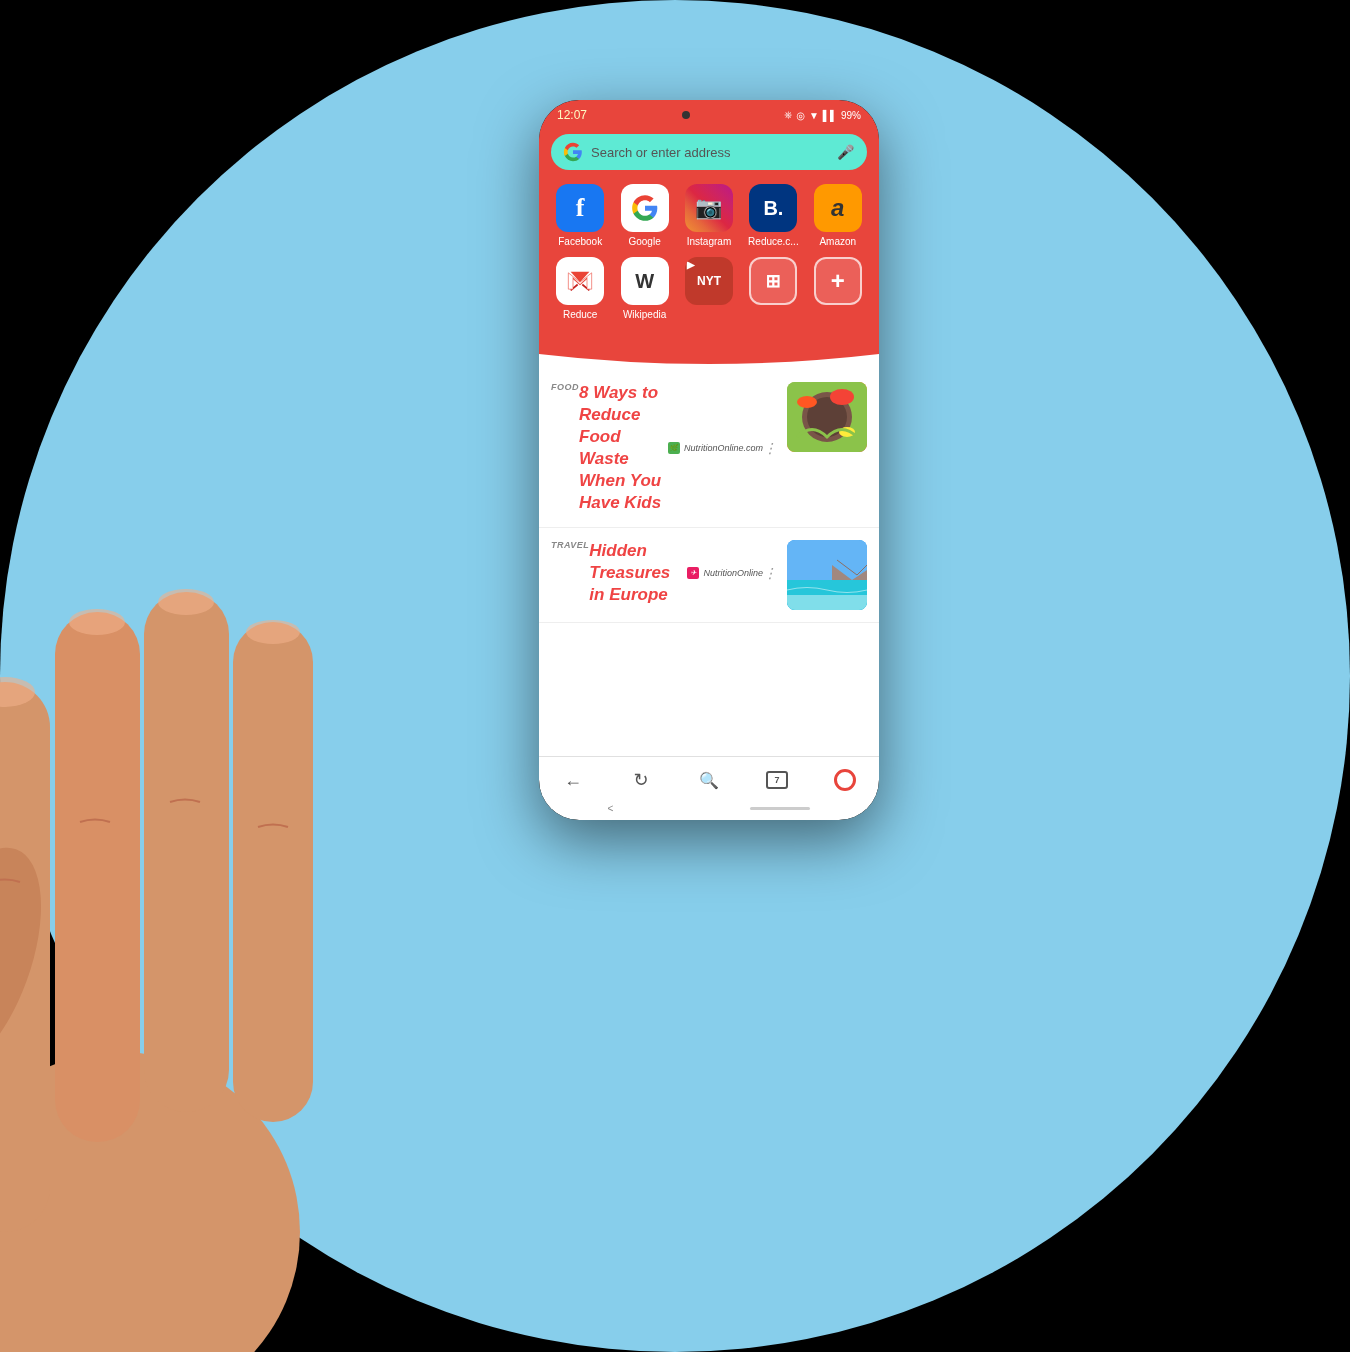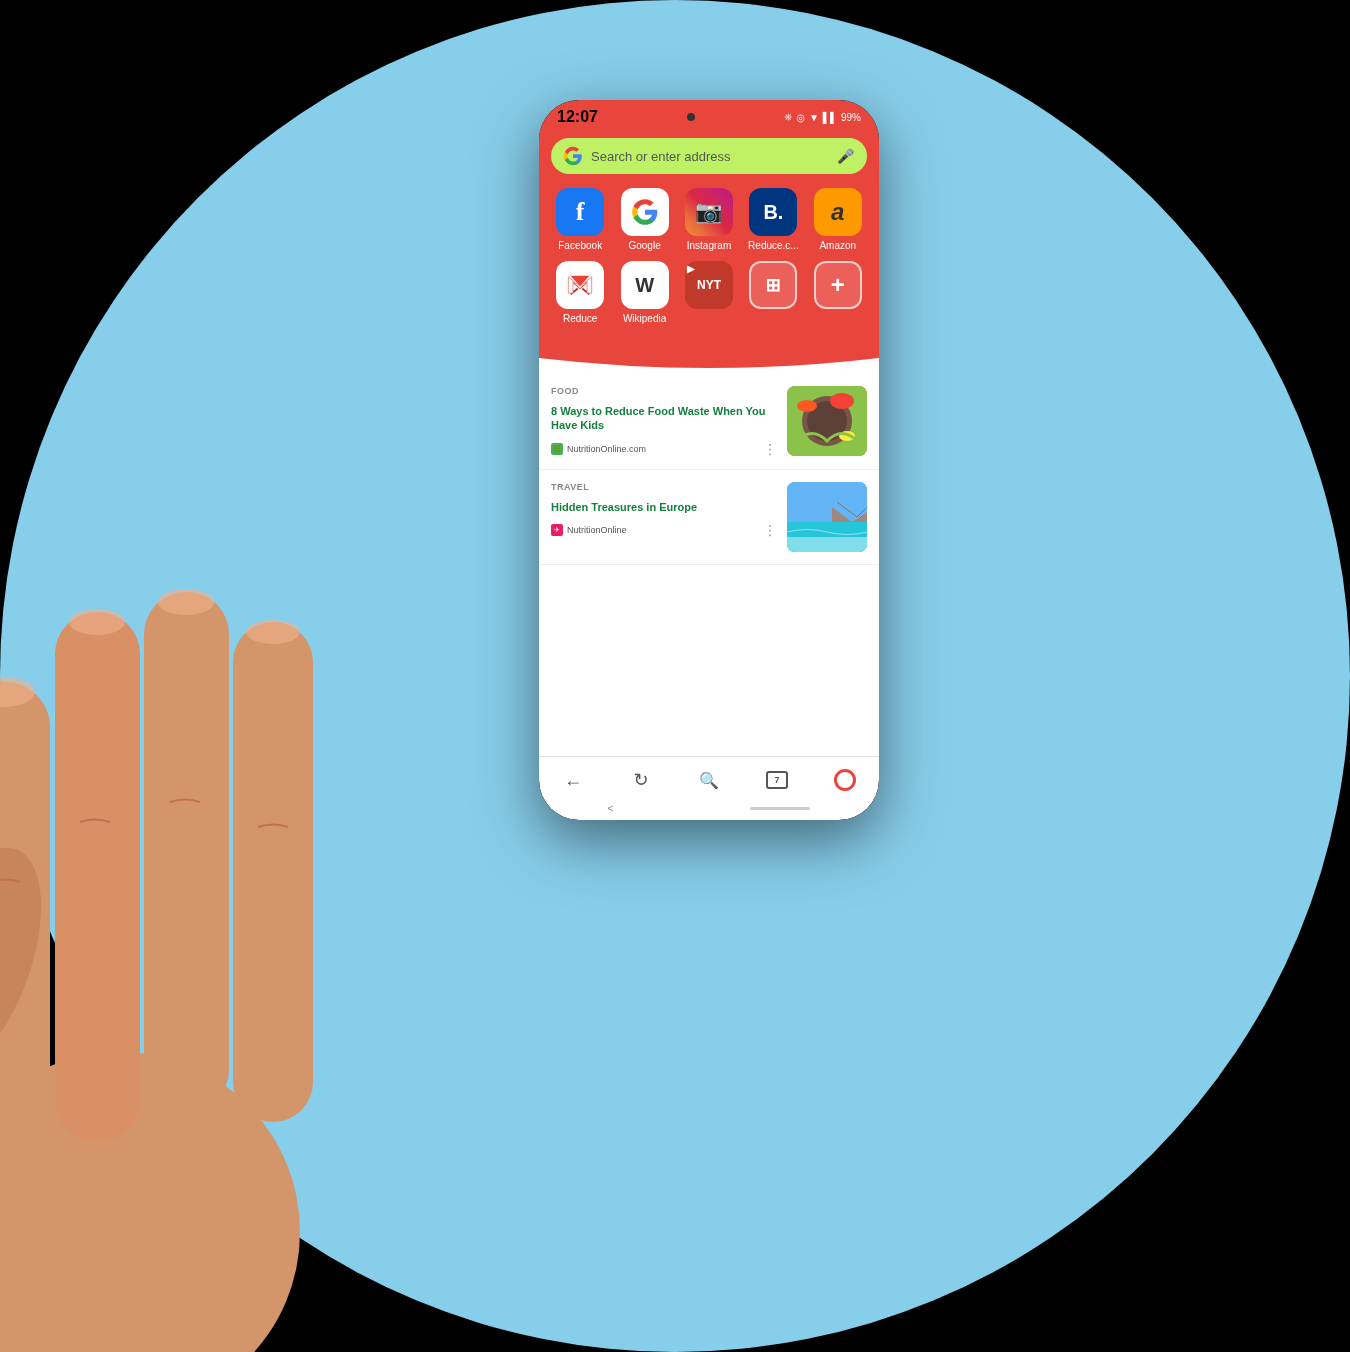--- a/index.html
+++ b/index.html
@@ -54,23 +54,23 @@
     .status-bar {
       background: #E8453C;
       display: flex;
       justify-content: space-between;
       align-items: center;
       padding: 8px 18px 4px;
       flex-shrink: 0;
     }
 
     .status-time {
-      color: #000000;
-      font-size: 16px;
-      font-weight: 700;
+      color: #fef9c3;
+      font-size: 12px;
+      font-weight: 400;
     }
 
     .status-camera {
       width: 8px;
       height: 8px;
       background: #333;
       border-radius: 50%;
     }
 
     .status-icons {
@@ -83,21 +83,21 @@
 
     
     .browser-top {
       background: #E8453C;
       padding: 8px 12px 20px;
       flex-shrink: 0;
     }
 
     
     .search-bar {
-      background: #bef264;
+      background: #5eead4;
       border-radius: 24px;
       display: flex;
       align-items: center;
       padding: 8px 12px;
       gap: 8px;
       margin-bottom: 14px;
     }
 
     .search-g-logo {
       width: 20px;
@@ -173,36 +173,37 @@
       display: flex;
       padding: 12px 12px;
       gap: 10px;
       border-bottom: 1px solid #eee;
       align-items: flex-start;
     }
 
     .news-content {
       flex: 1;
       display: flex;
-      flex-direction: column;
-      gap: 8px;
+      flex-direction: row;
+      gap: 0;
+      font-style: italic;
     }
 
     .news-category {
       font-size: 9px;
       color: #888;
       font-weight: 700;
       letter-spacing: 0.5px;
       text-transform: uppercase;
     }
 
     .news-title {
-      font-size: 11px;
+      font-size: 17px;
       font-weight: 700;
-      color: #15803d;
+      color: #ef4444;
       line-height: 1.3;
     }
 
     .news-source-row {
       display: flex;
       align-items: center;
       justify-content: space-between;
     }
 
     .news-source {

